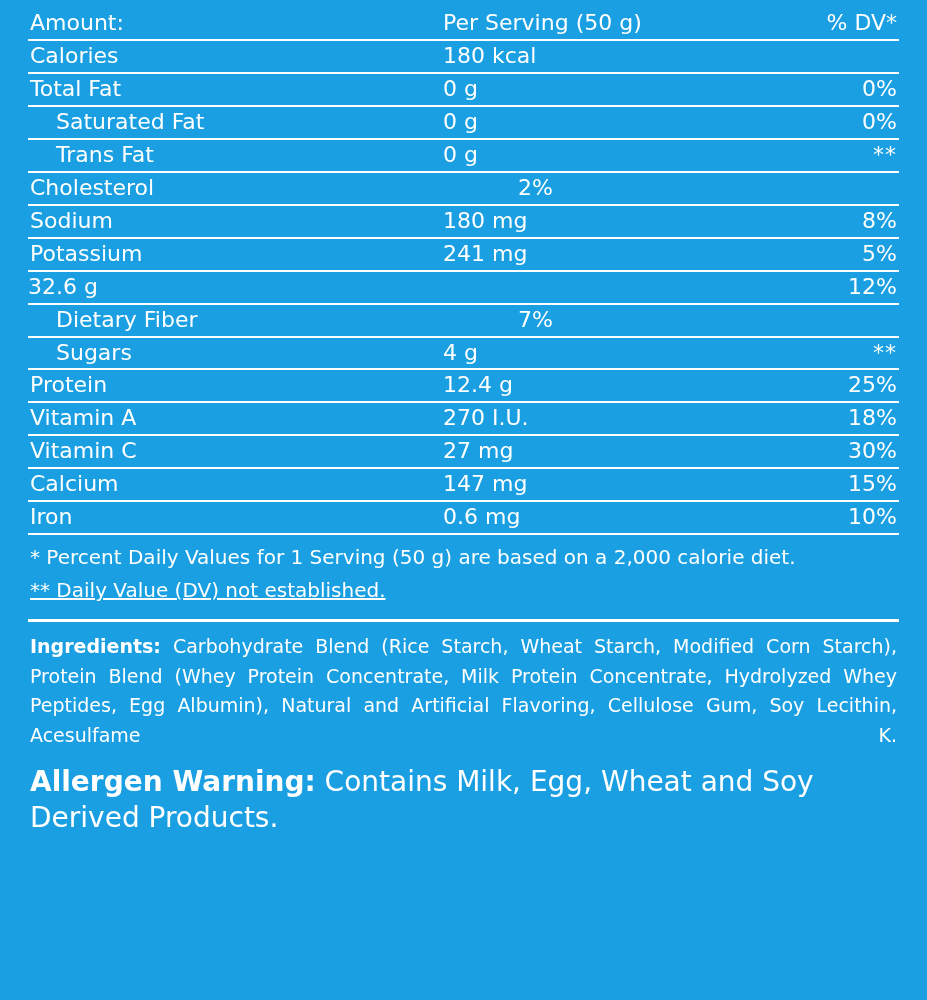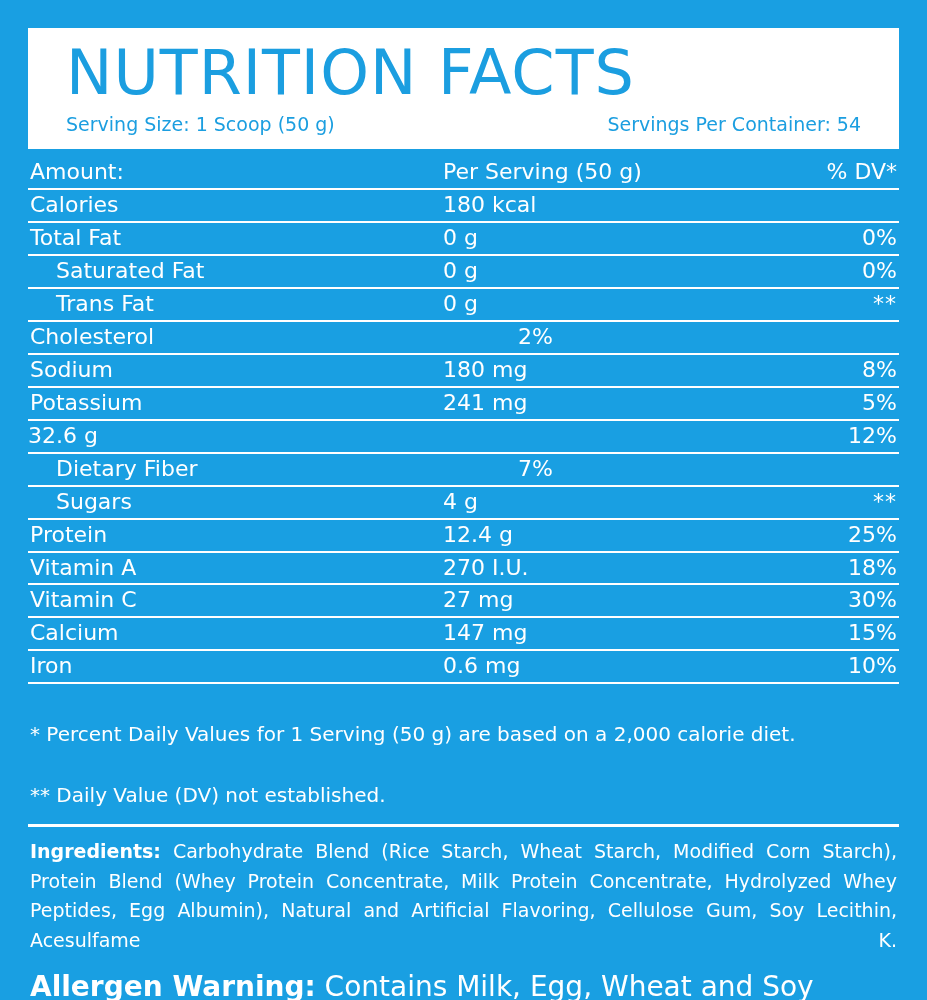--- a/index.html
+++ b/index.html
@@ -81,25 +81,25 @@
     letter-spacing: 1px;
   }
   .hdr .c-val, .hdr .c-name, .hdr .c-dv {
     font-size: 22px;
   }
   
   .footnote {
     font-size: 20px;
     padding: 10px 2px 0 2px;
     line-height: 1.25;
-    margin-top: 28px;
   }
   .footnote.second {
     padding-top: 8px;
     padding-bottom: 6px;
+    text-decoration: underline;
   }
   .rule {
     height: 3px;
     background: #ffffff;
     margin: 10px 0 10px 0;
   }
   .ingredients {
     font-size: 19px;
     line-height: 1.55;
     text-align: justify;
@@ -113,27 +113,20 @@
     font-size: 28px;
     padding: 14px 2px 0 2px;
     line-height: 1.3;
   }
 </style>
 </head>
 <body>
 
 <div class="panel">
 
-  <div class="header-card">
-    <div class="title">NUTRITION FACTS</div>
-    <div class="serving-row">
-      <span>Serving Size: 1 Scoop (50 g)</span>
-      <span>Servings Per Container: 54</span>
-    </div>
-  </div>
 
   <div class="table">
 
     <div class="trow hdr">
       <div class="c-name">Amount:</div>
       <div class="c-val">Per Serving (50 g)</div>
       <div class="c-dv">% DV*</div>
     </div>
 
     <div class="trow">

